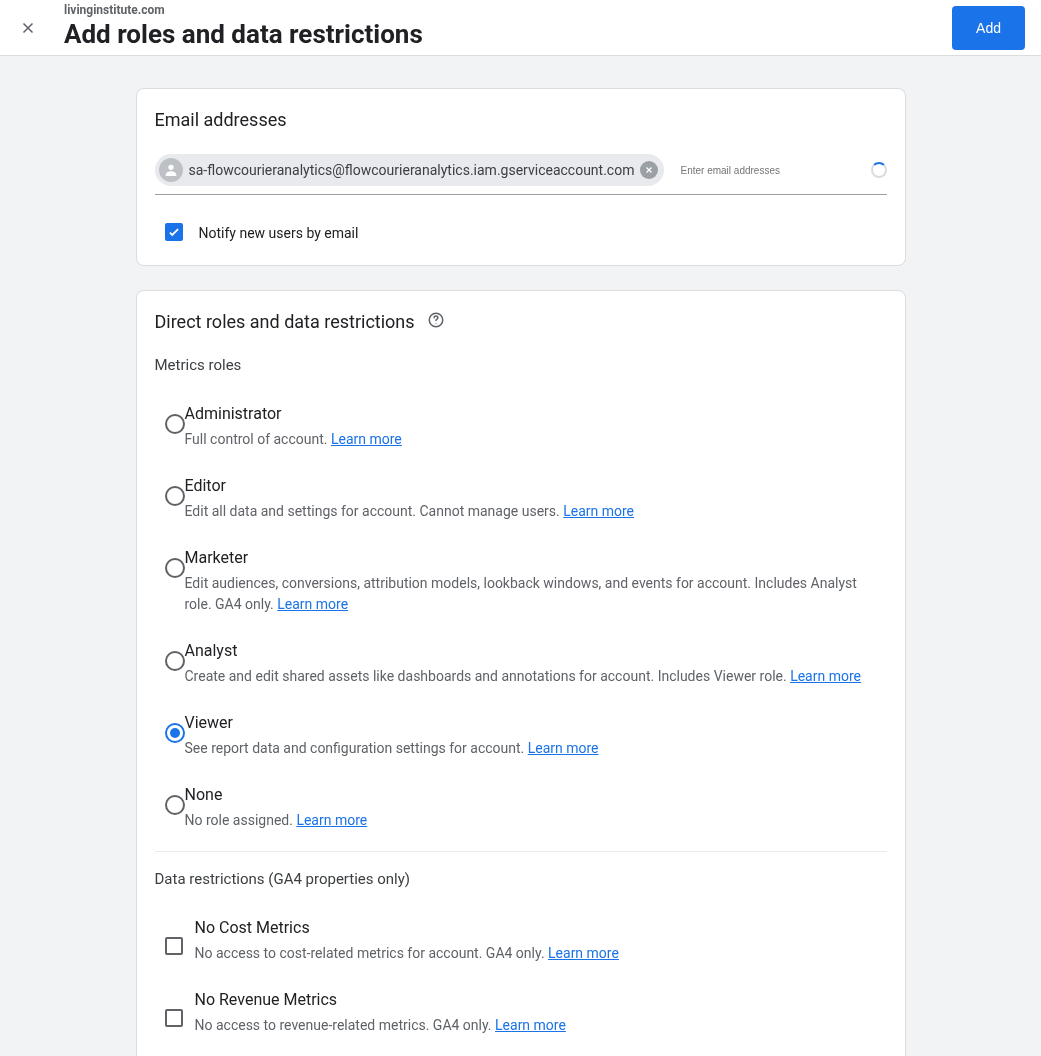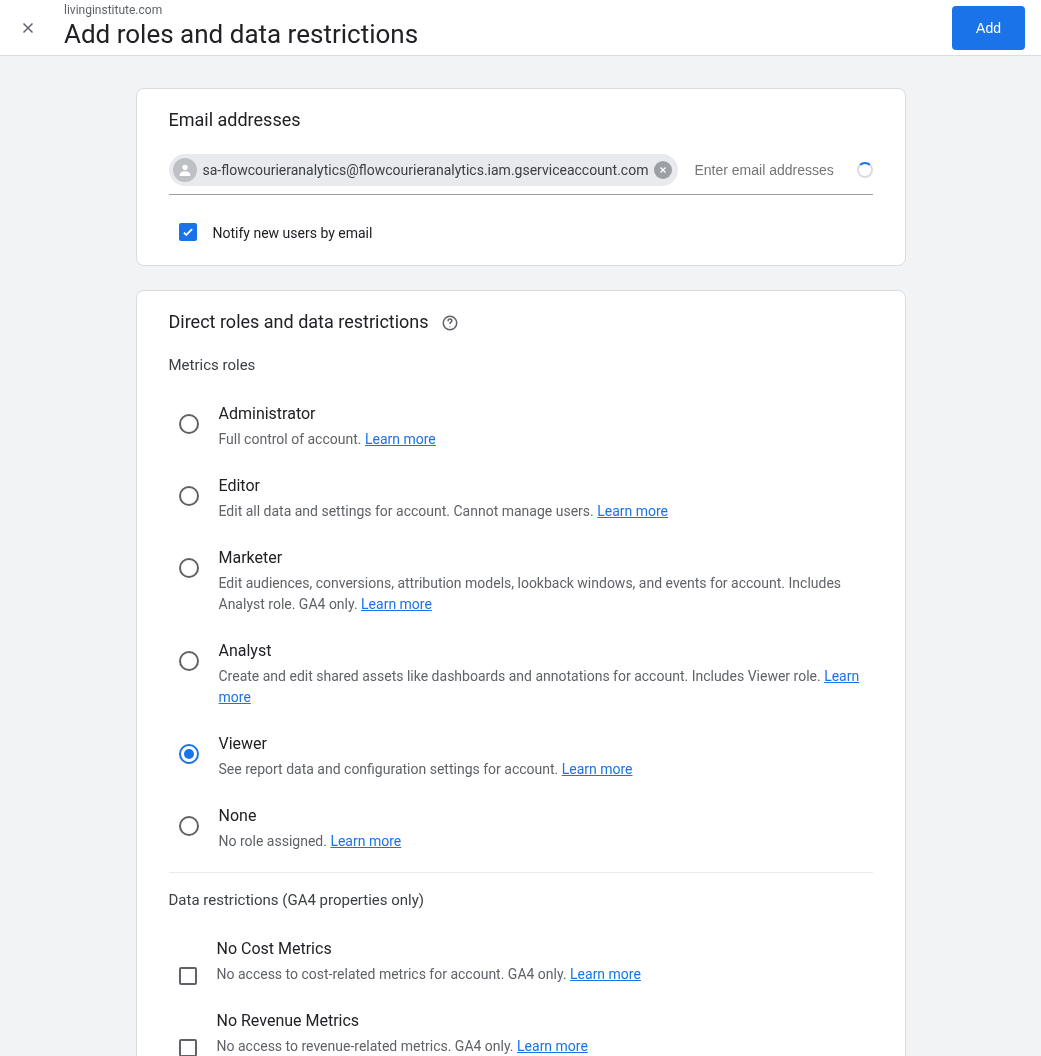--- a/index.html
+++ b/index.html
@@ -17,21 +17,21 @@
     border-bottom: 1px solid #dadce0;
     height: 56px;
   }
   .close-btn {
     width: 24px; height: 24px;
     display: flex; align-items: center; justify-content: center;
     margin-right: 24px;
     color: #5f6368;
     cursor: pointer;
   }
-  .header-text { flex: 1; }
+  .header-text { flex: 1; font-weight: bold; }
   .header-domain { font-size: 12px; color: #5f6368; line-height: 1.2; }
   .header-title { font-size: 26px; color: #202124; line-height: 1.3; }
   .add-btn {
     background: #1a73e8;
     color: #fff;
     border: none;
     border-radius: 4px;
     padding: 0 24px;
     height: 44px;
     font-size: 14px;
@@ -42,24 +42,24 @@
     max-width: 770px;
     margin: 32px auto;
     display: flex;
     flex-direction: column;
     gap: 24px;
   }
   .card {
     background: #fff;
     border-radius: 8px;
     border: 1px solid #dadce0;
-    padding: 20px 32px 24px;
+    padding: 20px 18px 24px;
   }
   .card-title { font-size: 18px; color: #202124; margin-bottom: 24px; }
-  .card-title.with-icon { display: flex; align-items: flex-end; gap: 12px; }
+  .card-title.with-icon { display: flex; align-items: flex-start; gap: 12px; }
   .email-row {
     display: flex;
     align-items: center;
     border-bottom: 1px solid #9aa0a6;
     padding-bottom: 8px;
     gap: 12px;
   }
   .chip {
     display: flex;
     align-items: center;
@@ -79,21 +79,21 @@
   .chip-remove {
     width: 18px; height: 18px;
     border-radius: 50%;
     background: #9aa0a6;
     display: flex; align-items: center; justify-content: center;
     cursor: pointer;
   }
   .email-input {
     border: none;
     outline: none;
-    font-size: 14px;
+    font-size: 10px;
     color: #ef4444;
     flex: 1;
     min-width: 100px;
     padding: 6px 4px;
   }
   .spinner {
     width: 16px; height: 16px;
     border: 2px solid #dadce0;
     border-top-color: #1a73e8;
     border-radius: 50%;
@@ -111,21 +111,20 @@
     display: flex; align-items: center; justify-content: center;
     cursor: pointer;
     flex-shrink: 0;
   }
   .checkbox.checked { background: #1a73e8; border: none; }
   .checkbox.unchecked { border: 2px solid #5f6368; }
   .section-sub { font-size: 15px; color: #3c4043; margin: 12px 0 18px; }
   .role-list { display: flex; flex-direction: column; }
   .role-item {
     display: flex;
-    gap: 20px;
     padding: 12px 0 14px 10px;
     align-items: flex-start;
   }
   .radio {
     width: 20px; height: 20px;
     border: 2px solid #5f6368;
     border-radius: 50%;
     margin-top: 10px;
     cursor: pointer;
     flex-shrink: 0;
@@ -138,23 +137,23 @@
     background: #1a73e8;
     border-radius: 50%;
   }
   .role-body { flex: 1; }
   .role-title { font-size: 16px; color: #202124; margin-bottom: 6px; }
   .role-desc { font-size: 14px; color: #5f6368; line-height: 1.5; }
   .learn-link { color: #1a73e8; text-decoration: underline; cursor: pointer; margin-top: 14px; }
   .divider { border-top: 1px solid #e8eaed; margin: 6px 0 18px; }
   .restriction-item {
     display: flex;
-    gap: 20px;
+    gap: 12px;
     padding: 12px 0 14px 10px;
-    align-items: flex-end;
+    align-items: center;
   }
   .restriction-item .checkbox { margin-top: 10px; }
   .help-icon {
     width: 18px; height: 18px;
     color: #5f6368;
   }
 </style>
 </head>
 <body>
 

